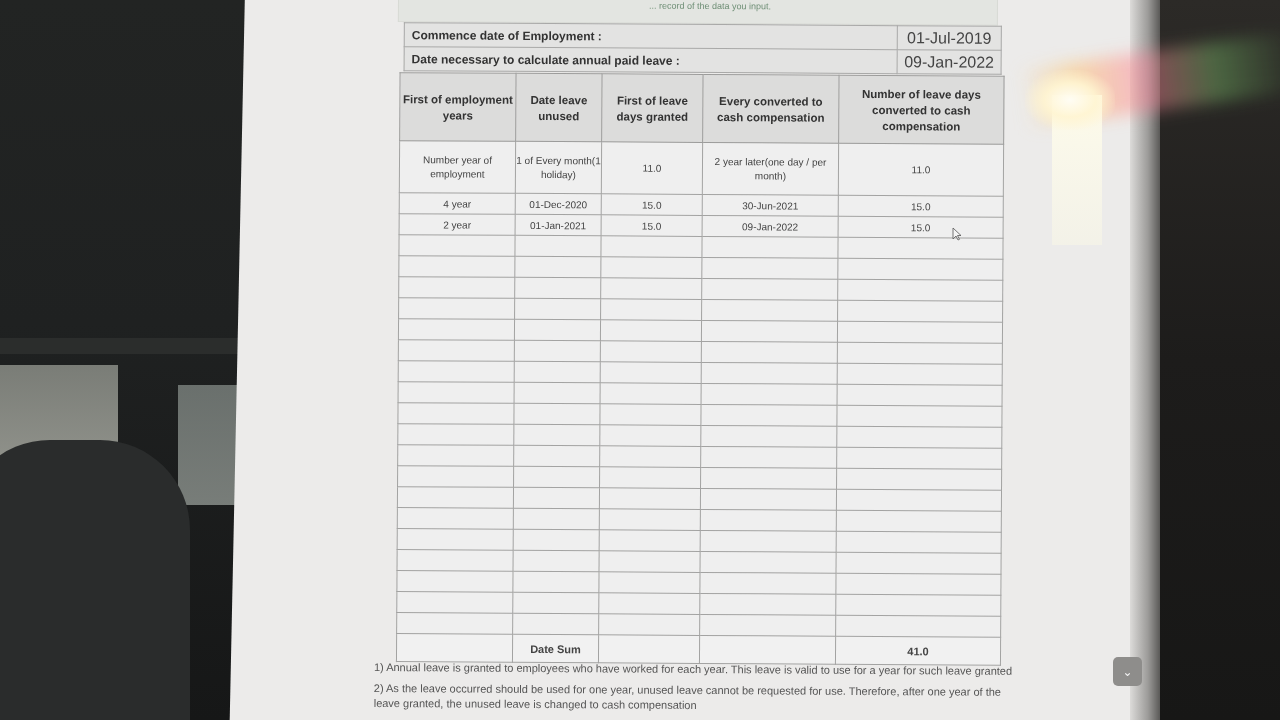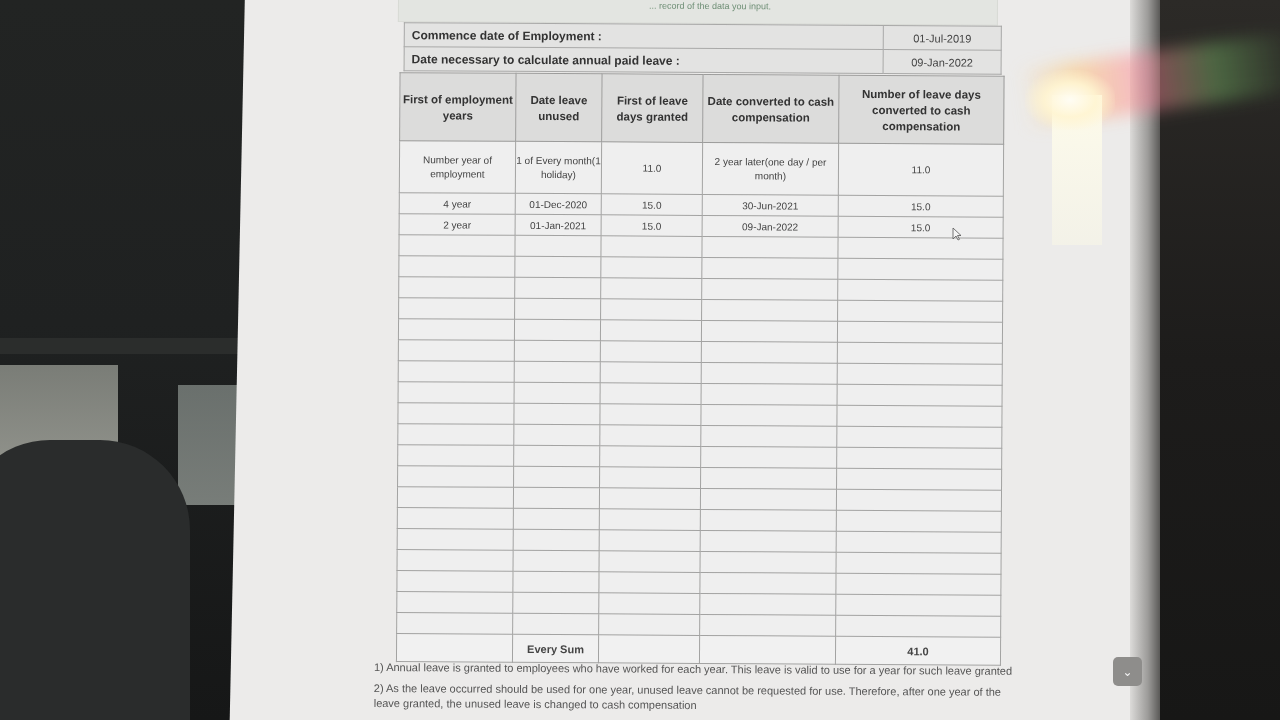--- a/index.html
+++ b/index.html
@@ -87,21 +87,21 @@
   .info-table {
     position: absolute; left: 26px; top: 22px; width: 598px;
     border-collapse: collapse;
     background: #e3e3e2;
   }
   .info-table td {
     border: 1px solid #a9a9a8;
     height: 24px; font-size: 12px; color: #333;
   }
   .info-table td.label { font-weight: bold; padding-left: 7px; }
-  .info-table td.value { width: 118px; text-align: center; font-size: 11px; color: #444; }
+  .info-table td.value { width: 104px; text-align: center; font-size: 16px; color: #444; }
 
   .leave-table {
     position: absolute; left: 22px; top: 72px; width: 604px;
     border-collapse: collapse;
     table-layout: fixed;
   }
   .leave-table th {
     background: #dcdcdb;
     border: 1px solid #9c9c9b;
     font-size: 11.5px; font-weight: bold; color: #333;
@@ -170,21 +170,21 @@
         <col style="width:86px">
         <col style="width:101px">
         <col style="width:136px">
         <col style="width:165px">
     </colgroup>
     <thead>
       <tr>
         <th>First of employment years</th>
         <th>Date leave unused</th>
         <th>First of leave days granted</th>
-        <th>Date converted to cash compensation</th>
+        <th>Every converted to cash compensation</th>
         <th>Number of leave days converted to cash compensation</th>
       </tr>
     </thead>
     <tbody id="leave-body">
       <tr class="first">
         <td>Number year of employment</td>
         <td>1 of Every month(1 holiday)</td>
         <td>11.0</td>
         <td>2 year later(one day / per month)</td>
         <td>11.0</td>
@@ -333,21 +333,21 @@
           <td></td>
           <td></td>
           <td></td>
           <td></td>
           <td></td>
         </tr>
       </tbody>
     <tfoot>
       <tr class="total">
         <td></td>
-        <td class="total-label">Every Sum</td>
+        <td class="total-label">Date Sum</td>
         <td></td>
         <td></td>
         <td class="total-value">41.0</td>
       </tr>
     </tfoot>
   </table>
 
   <div class="notes">
     <p>1) Annual leave is granted to employees who have worked for each year. This leave is valid to use for a year for such leave granted</p>
     <p>2) As the leave occurred should be used for one year, unused leave cannot be requested for use. Therefore, after one year of the leave granted, the unused leave is changed to cash compensation</p>

